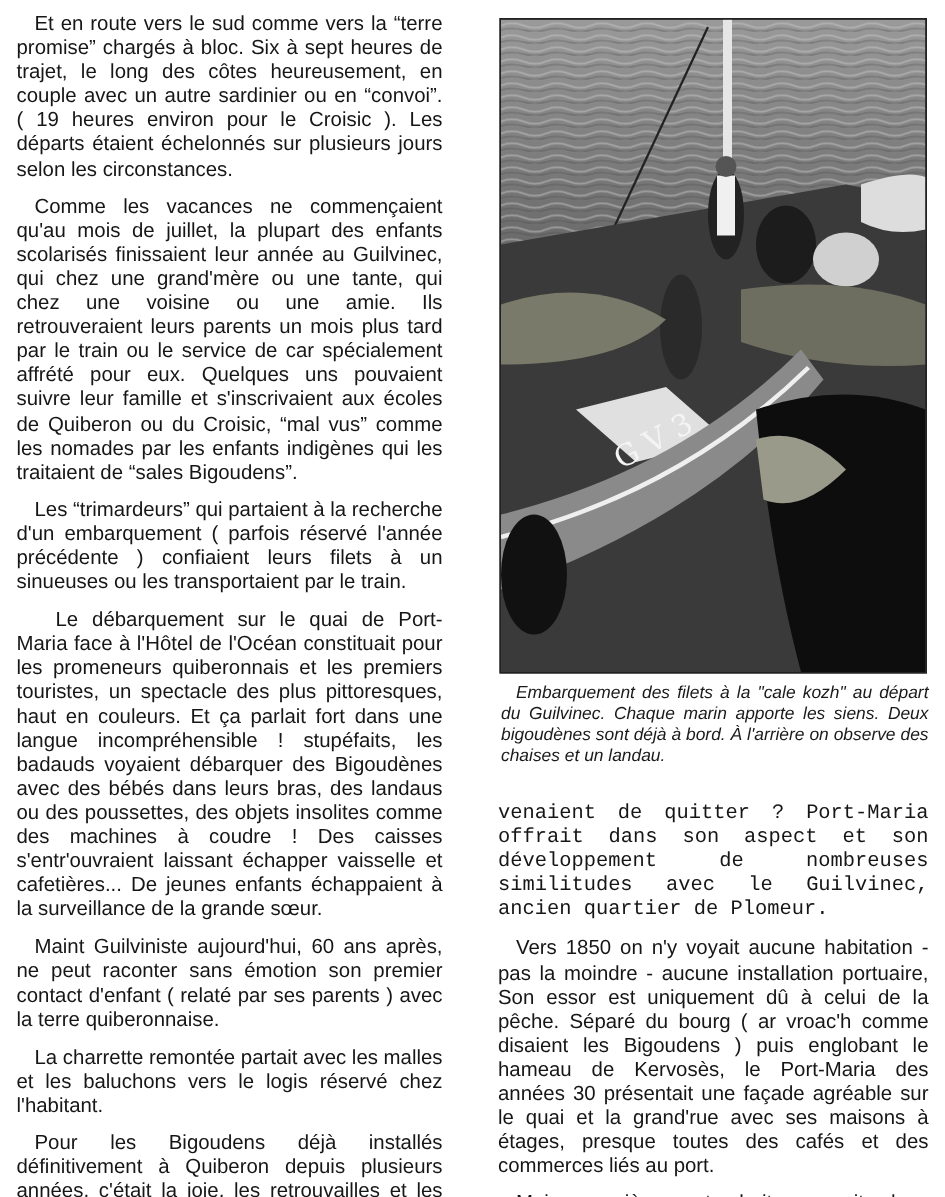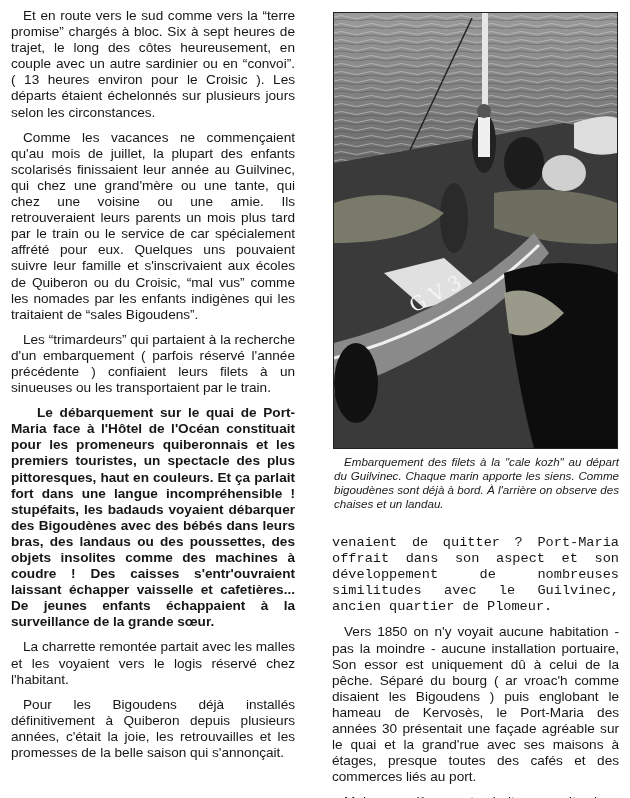--- a/index.html
+++ b/index.html
@@ -7,43 +7,44 @@
     width: 630px; height: 798px; position: relative; overflow: hidden;
     font-family: "Liberation Sans", sans-serif; color: #161616;
   }
   .col {
     position: absolute; font-size: 13.6px; line-height: 16.1px;
     text-align: justify;
   }
   .col-left { left: 11px; top: 8px; width: 284px; }
   .col-right { left: 332px; top: 535px; width: 287px; }
   .col p { margin: 0 0 9px 0; text-indent: 12px; }
-  .col p.indent2 { text-indent: 26px; font-weight: bold; }
+  .col p.indent2 { text-indent: 26px; }
   .col p.noindent { text-indent: 0; font-family: Liberation Mono, monospace; }
   .photo {
     position: absolute; left: 333px; top: 12px; width: 283px; height: 435px;
     background: #2a2a2a; overflow: hidden; border: 1px solid #222;
   }
   .photo svg { display: block; width: 100%; height: 100%; }
   .caption {
     position: absolute; left: 334px; top: 455px; width: 285px;
     font-style: italic; font-size: 11.6px; line-height: 14px; text-align: justify;
     color: #1a1a1a;
   }
   .caption span { display: block; text-indent: 10px; }
 </style>
 </head>
 <body>
 
 <div class="col col-left">
-  <p>Et en route vers le sud comme vers la “terre promise” chargés à bloc. Six à sept heures de trajet, le long des côtes heureusement, en couple avec un autre sardinier ou en “convoi”. ( 13 heures environ pour le Croisic ). Les départs étaient échelonnés sur plusieurs jours selon les circonstances.</p>
+  <p>Et en route vers le sud comme vers la “terre promise” chargés à bloc. Six à sept heures de trajet, le long des côtes heureusement, en couple avec un autre sardinier ou en “convoi”. ( 19 heures environ pour le Croisic ). Les départs étaient échelonnés sur plusieurs jours selon les circonstances.</p>
   <p>Comme les vacances ne commençaient qu'au mois de juillet, la plupart des enfants scolarisés finissaient leur année au Guilvinec, qui chez une grand'mère ou une tante, qui chez une voisine ou une amie. Ils retrouveraient leurs parents un mois plus tard par le train ou le service de car spécialement affrété pour eux. Quelques uns pouvaient suivre leur famille et s'inscrivaient aux écoles de Quiberon ou du Croisic, “mal vus” comme les nomades par les enfants indigènes qui les traitaient de “sales Bigoudens”.</p>
   <p>Les “trimardeurs” qui partaient à la recherche d'un embarquement ( parfois réservé l'année précédente ) confiaient leurs filets à un sinueuses ou les transportaient par le train.</p>
   <p class="indent2">Le débarquement sur le quai de Port-Maria face à l'Hôtel de l'Océan constituait pour les promeneurs quiberonnais et les premiers touristes, un spectacle des plus pittoresques, haut en couleurs. Et ça parlait fort dans une langue incompréhensible ! stupéfaits, les badauds voyaient débarquer des Bigoudènes avec des bébés dans leurs bras, des landaus ou des poussettes, des objets insolites comme des machines à coudre ! Des caisses s'entr'ouvraient laissant échapper vaisselle et cafetières... De jeunes enfants échappaient à la surveillance de la grande sœur.</p>
-  <p>La charrette remontée partait avec les malles et les voyaient vers le logis réservé chez l'habitant.</p>
+  <p>Maint Guilviniste aujourd'hui, 60 ans après, ne peut raconter sans émotion son premier contact d'enfant ( relaté par ses parents ) avec la terre quiberonnaise.</p>
+  <p>La charrette remontée partait avec les malles et les baluchons vers le logis réservé chez l'habitant.</p>
   <p>Pour les Bigoudens déjà installés définitivement à Quiberon depuis plusieurs années, c'était la joie, les retrouvailles et les promesses de la belle saison qui s'annonçait.</p>
 
 </div>
 
 <div class="photo" title="Photo noir et blanc : marins et bigoudènes chargeant des filets sur un bateau de pêche immatriculé GV">
   <svg viewBox="0 0 283 435" preserveAspectRatio="none">
     <defs>
       <linearGradient id="sea" x1="0" y1="0" x2="0" y2="1">
         <stop offset="0" stop-color="#9a9a9a"></stop>
         <stop offset="1" stop-color="#5a5a5a"></stop>
@@ -71,20 +72,20 @@
     <path d="M0 330 Q120 300 200 220 L215 240 Q140 330 0 380 Z" fill="#8a8a8a"></path>
     <path d="M0 345 Q120 315 205 232" stroke="#efefef" stroke-width="3" fill="none"></path>
     <text x="80" y="300" font-family="DejaVu Serif, serif" font-size="20" fill="#f4f4f4" transform="rotate(-28 80 300)">G V 3</text>
     <ellipse cx="22" cy="370" rx="22" ry="40" fill="#111"></ellipse>
     <path d="M170 260 Q230 240 283 260 L283 435 L200 435 Q180 360 170 260 Z" fill="#0d0d0d"></path>
     <path d="M170 280 Q200 270 230 300 Q200 330 175 320 Z" fill="#9a9a8a"></path>
   </svg>
 </div>
 
 <div class="caption">
-  <span>Embarquement des filets à la "cale kozh" au départ du Guilvinec. Chaque marin apporte les siens. Comme bigoudènes sont déjà à bord. À l'arrière on observe des chaises et un landau.</span>
+  <span>Embarquement des filets à la "cale kozh" au départ du Guilvinec. Chaque marin apporte les siens. Deux bigoudènes sont déjà à bord. À l'arrière on observe des chaises et un landau.</span>
 </div>
 
 <div class="col col-right">
   <p class="noindent">venaient de quitter ? Port-Maria offrait dans son aspect et son développement de nombreuses similitudes avec le Guilvinec, ancien quartier de Plomeur.</p>
   <p>Vers 1850 on n'y voyait aucune habitation - pas la moindre - aucune installation portuaire, Son essor est uniquement dû à celui de la pêche. Séparé du bourg ( ar vroac'h comme disaient les Bigoudens ) puis englobant le hameau de Kervosès, le Port-Maria des années 30 présentait une façade agréable sur le quai et la grand'rue avec ses maisons à étages, presque toutes des cafés et des commerces liés au port.</p>
   <p>Mais en arrière, on tombait assez vite dans des quartiers mal organisés, des rues sinueuses épousant le tracé d'anciens chemins, des terrains</p>
 </div>
 
 </body></html>

